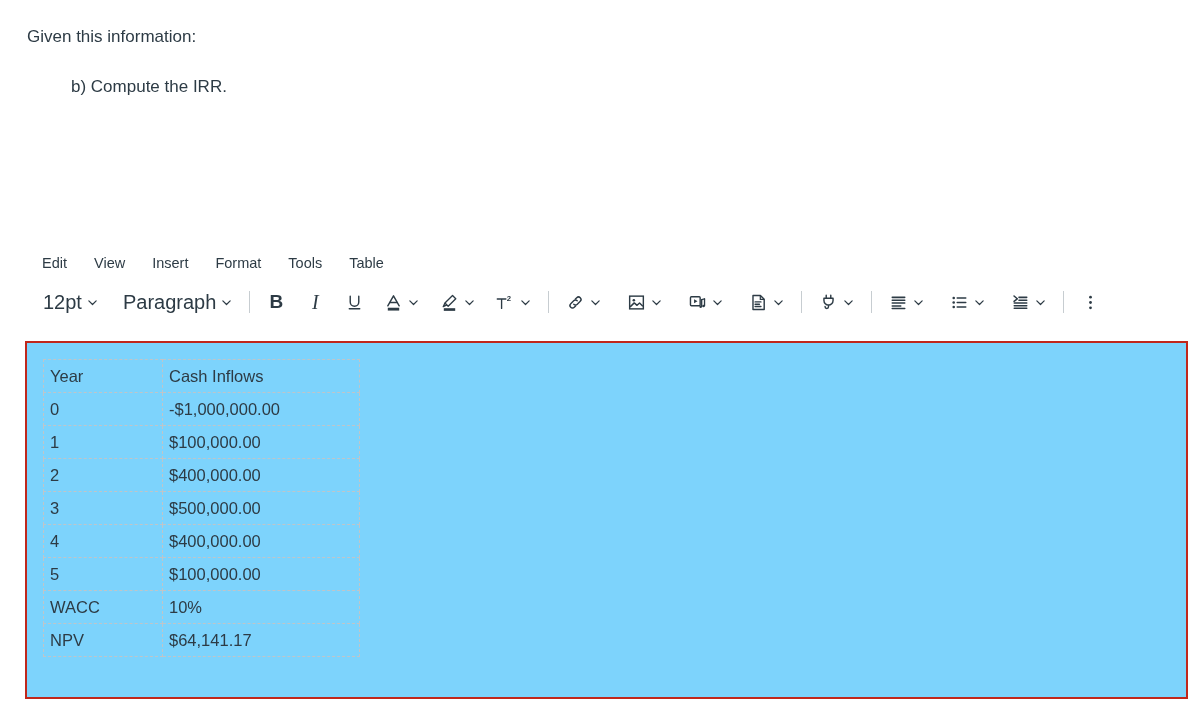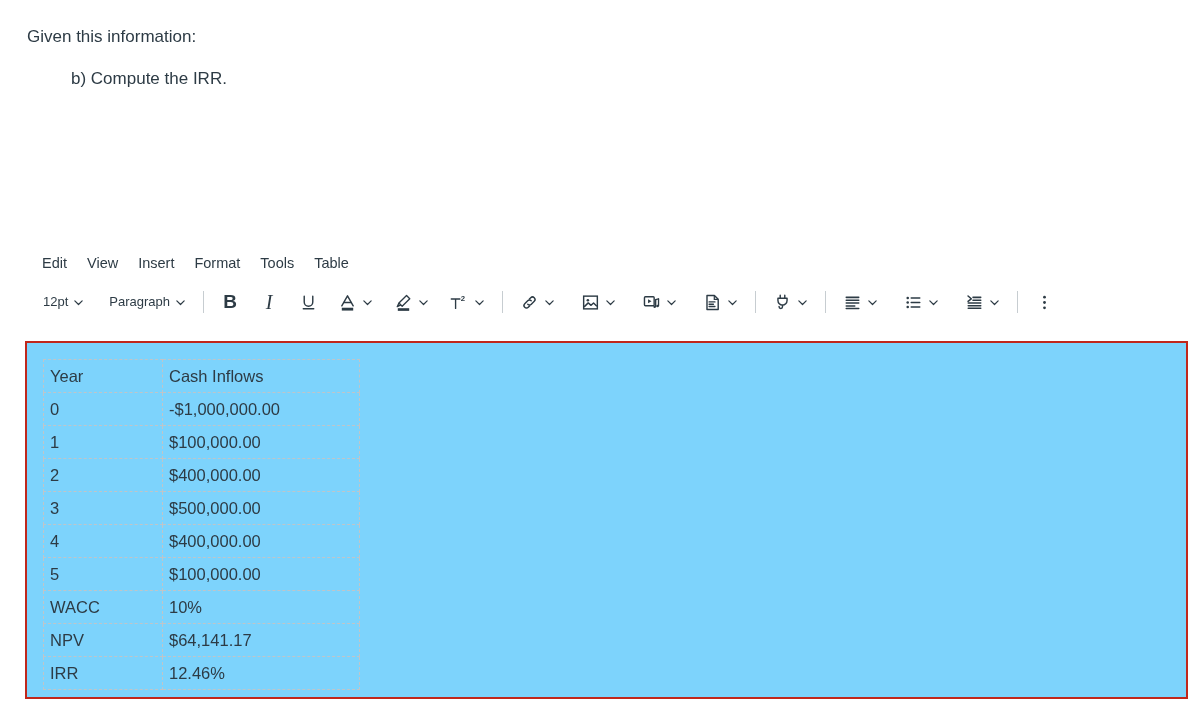--- a/index.html
+++ b/index.html
@@ -19,38 +19,38 @@
   
   .prompt {
     padding: 26px 0 0 27px;
   }
   .prompt-line {
     font-size: 17px;
     line-height: 22px;
     color: #2D3B45;
     white-space: pre;
   }
-  .prompt-intro { margin-bottom: 20px; }
+  .prompt-intro { margin-bottom: 28px; }
   .prompt-item {
     margin-left: 44px;
     margin-bottom: 62px;
   }
 
   
   .rce {
     position: absolute;
     left: 0;
     top: 243px;
     width: 1200px;
   }
 
   .menubar {
     display: flex;
     align-items: center;
-    gap: 0;
+    gap: 7px;
     padding: 8px 0 6px 38px;
     height: 24px;
   }
   .menu-item {
     font-size: 14.5px;
     line-height: 18px;
     color: #2D3B45;
     padding: 2px 10px;
     border-radius: 3px;
     cursor: pointer;
@@ -75,21 +75,21 @@
     display: flex;
     align-items: center;
     gap: 4px;
     padding: 3px 5px;
     border-radius: 3px;
     cursor: pointer;
     color: #2D3B45;
     white-space: nowrap;
   }
   .tb-label {
-    font-size: 13px;
+    font-size: 20px;
     line-height: 18px;
   }
   .tb-icon {
     display: inline-flex;
     align-items: center;
     justify-content: center;
     width: 20px;
     height: 20px;
   }
   .tb-icon svg { display: block; }
@@ -441,20 +441,16 @@
           <td class="col-b">$100,000.00</td>
         </tr>
         <tr>
           <td class="col-a">WACC</td>
           <td class="col-b">10%</td>
         </tr>
         <tr>
           <td class="col-a">NPV</td>
           <td class="col-b">$64,141.17</td>
         </tr>
-        <tr>
-          <td class="col-a">IRR</td>
-          <td class="col-b">12.46%</td>
-        </tr>
       </tbody>
     </table>
   </div>
 </div>
 
 </body></html>

